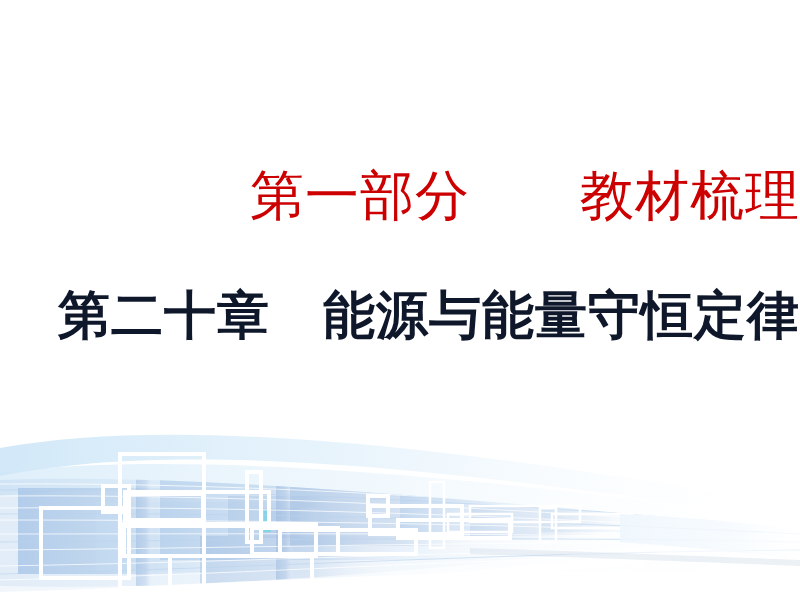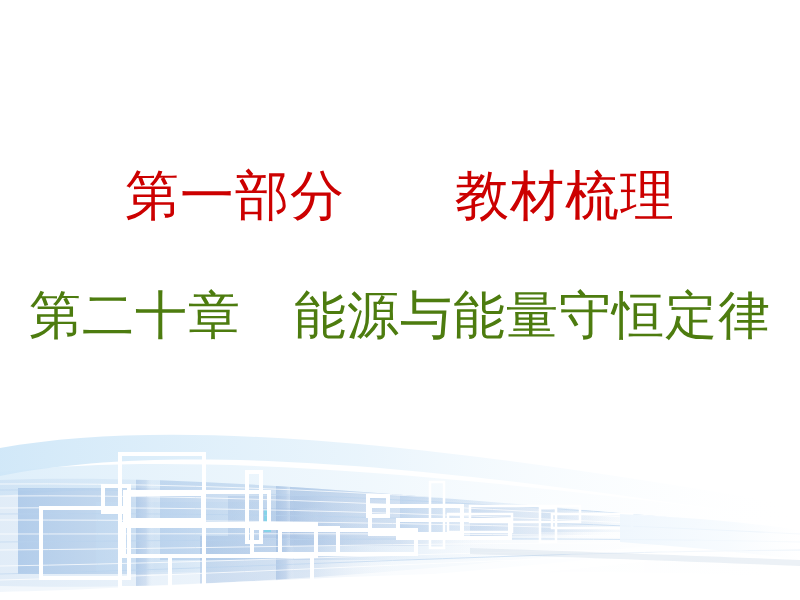--- a/index.html
+++ b/index.html
@@ -26,21 +26,21 @@
     left: 0;
     top: 0;
     width: 800px;
     height: 420px;
     z-index: 5;
   }
 
   .title-line {
     position: absolute;
     width: 800px;
-    text-align: center;
+    text-align: right;
     white-space: pre;
     line-height: 1.05;
     font-family: "DejaVu Serif", "Liberation Serif", serif;
     font-weight: normal;
   }
 
   #title-line-1 {
     top: 168px;
     font-size: 54px;
     letter-spacing: 1px;
@@ -72,21 +72,21 @@
 </style>
 </head>
 <body style="background: rgb(255, 255, 255);">
 
 <div id="slide" style="background: rgb(255, 255, 255);">
 
   <div id="title-block">
 
     <div class="title-line" id="title-line-1" style="color: rgb(204, 0, 0);">第一部分　　教材梳理</div>
 
-    <div class="title-line" id="title-line-2" style="color: #4d7c0f;">第二十章　能源与能量守恒定律</div>
+    <div class="title-line" id="title-line-2" style="color: #0f172a; font-weight: bold;">第二十章　能源与能量守恒定律</div>
 
   </div>
 
   <div id="decoration">
     <svg viewBox="0 0 800 190" xmlns="http://www.w3.org/2000/svg">
       <defs>
         <linearGradient id="gSwooshTop" x1="0" y1="0" x2="1" y2="0">
           <stop offset="0" stop-color="#cfe7f8" stop-opacity="0.95"></stop>
           <stop offset="0.45" stop-color="#e2f1fb" stop-opacity="0.75"></stop>
           <stop offset="0.80" stop-color="#f4fafe" stop-opacity="0.30"></stop>

